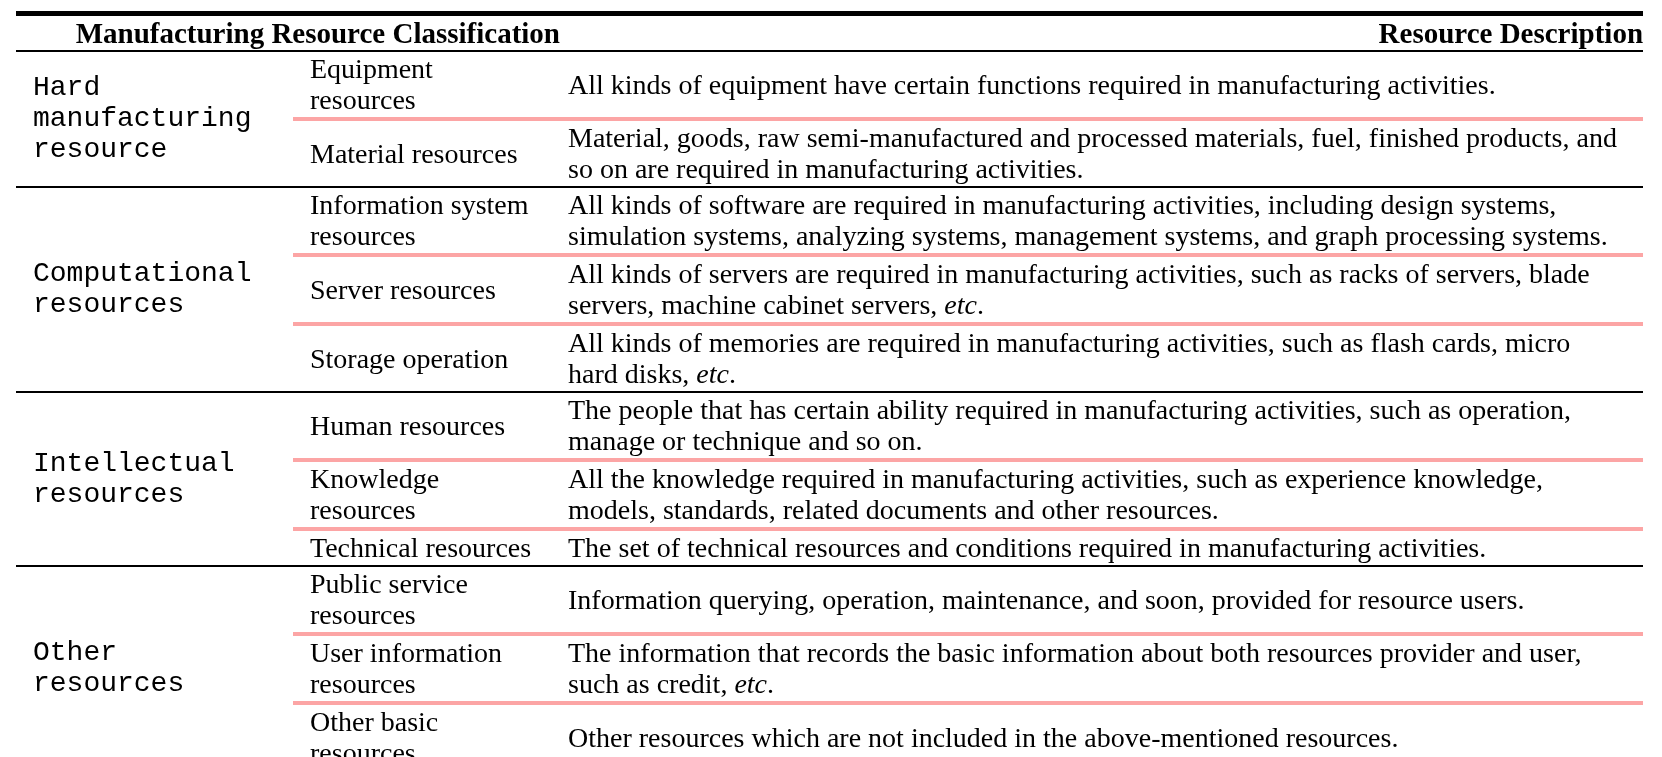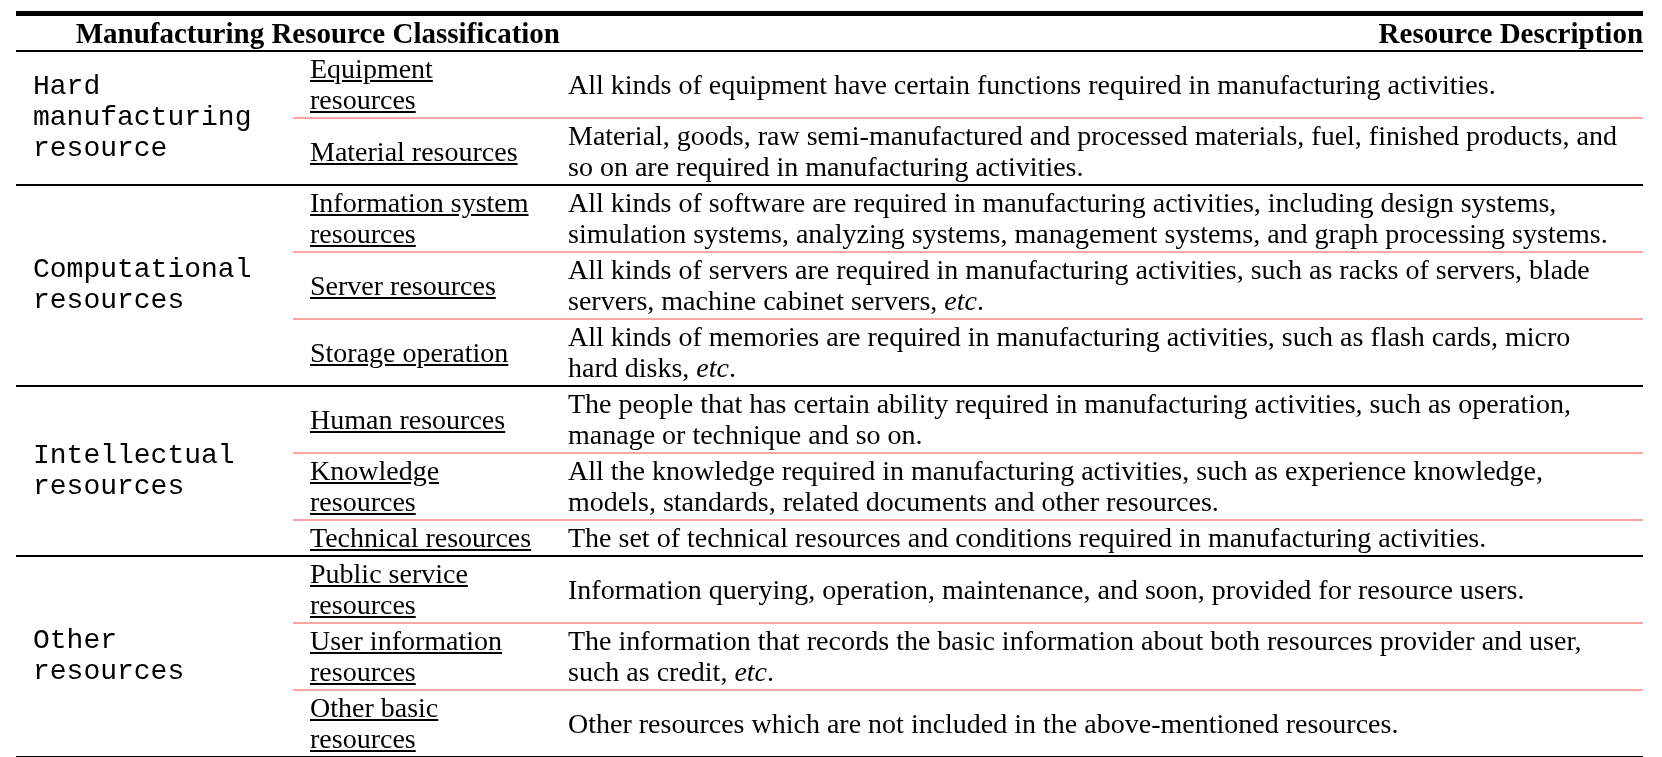--- a/index.html
+++ b/index.html
@@ -32,26 +32,26 @@
     border-bottom: 2px solid #000;
     overflow: hidden;
     white-space: nowrap;
   }
   .res-table td {
     vertical-align: middle;
     padding-top: 1px;
     padding-bottom: 2px;
   }
   td.cell-group { padding-left: 17px; padding-right: 10px; font-family: Liberation Mono, monospace; }
-  td.cell-sub   { padding-left: 17px; padding-right: 20px; text-decoration: underline; }
+  td.cell-sub   { padding-left: 17px; padding-right: 20px; }
   td.cell-desc  { padding-left: 8px;  padding-right: 22px; }
   
   tr.group-start td { border-top: 2px solid #000; }
   
-  td.sep { border-top: 2px solid #fca5a5; }
+  td.sep { border-top: 4px solid #fca5a5; }
   i { }
 </style>
 </head>
 <body>
 
 <table class="res-table">
   <colgroup>
     <col style="width:277px">
     <col style="width:267px">
     <col style="width:1083px">

